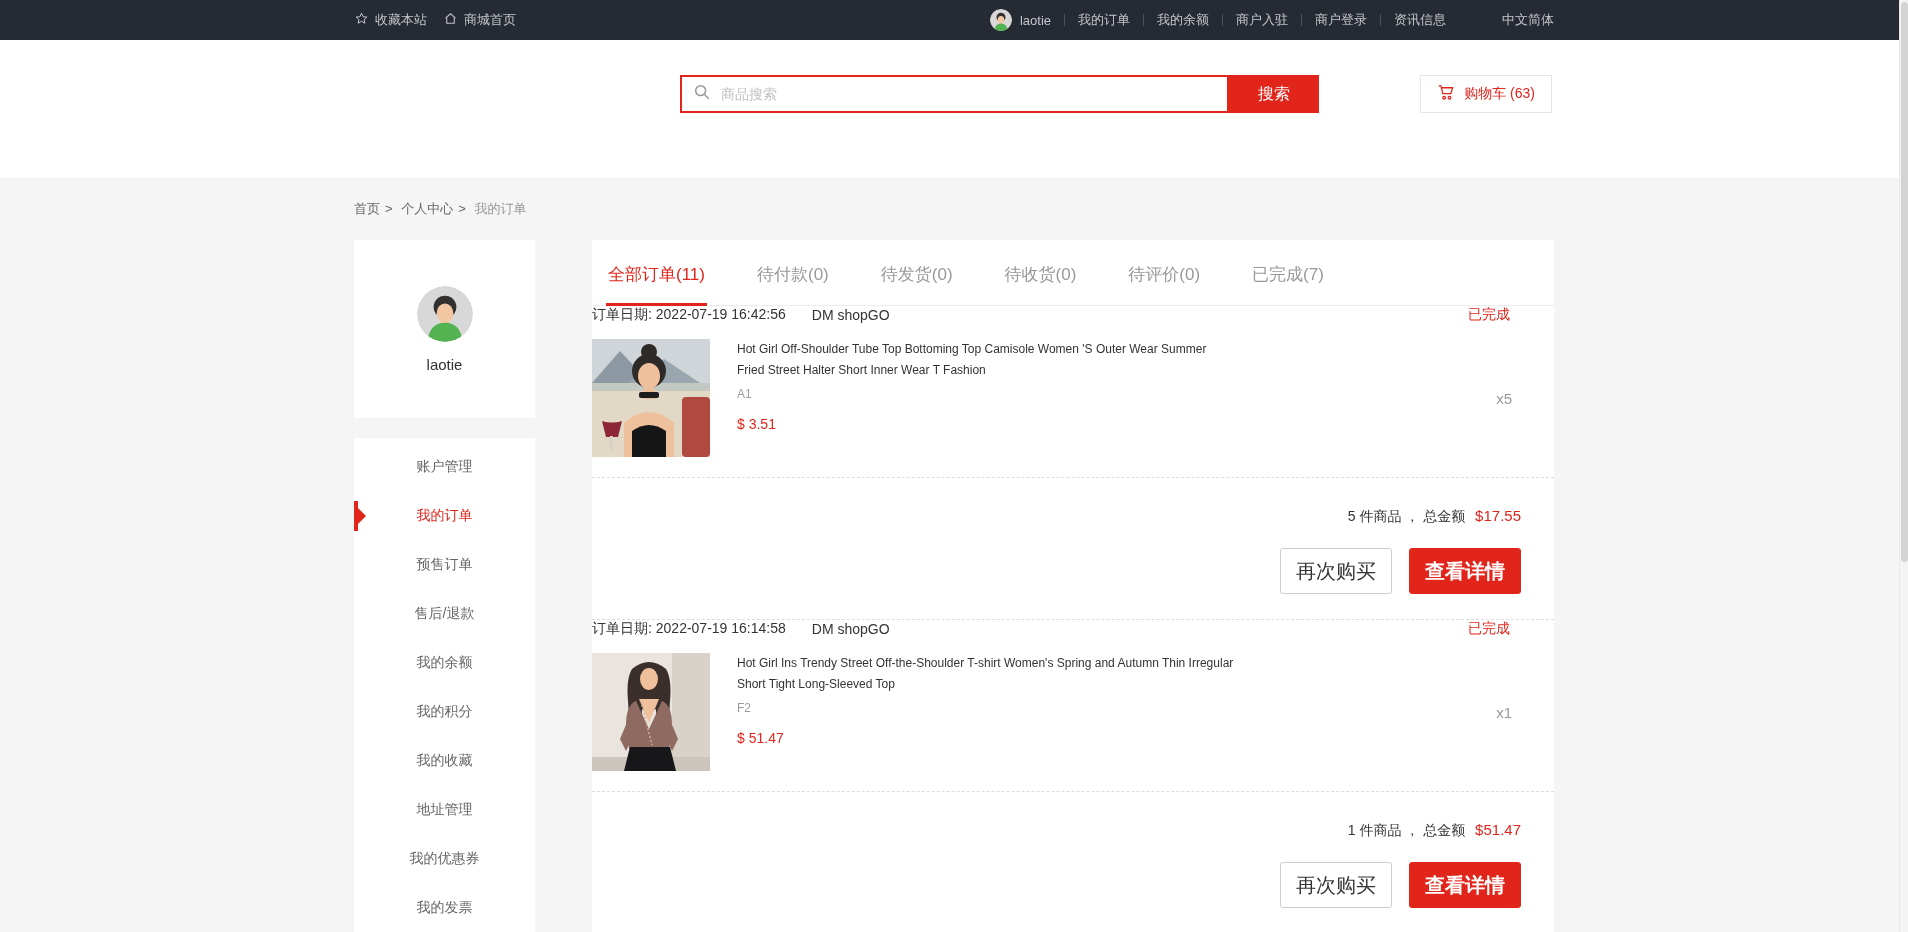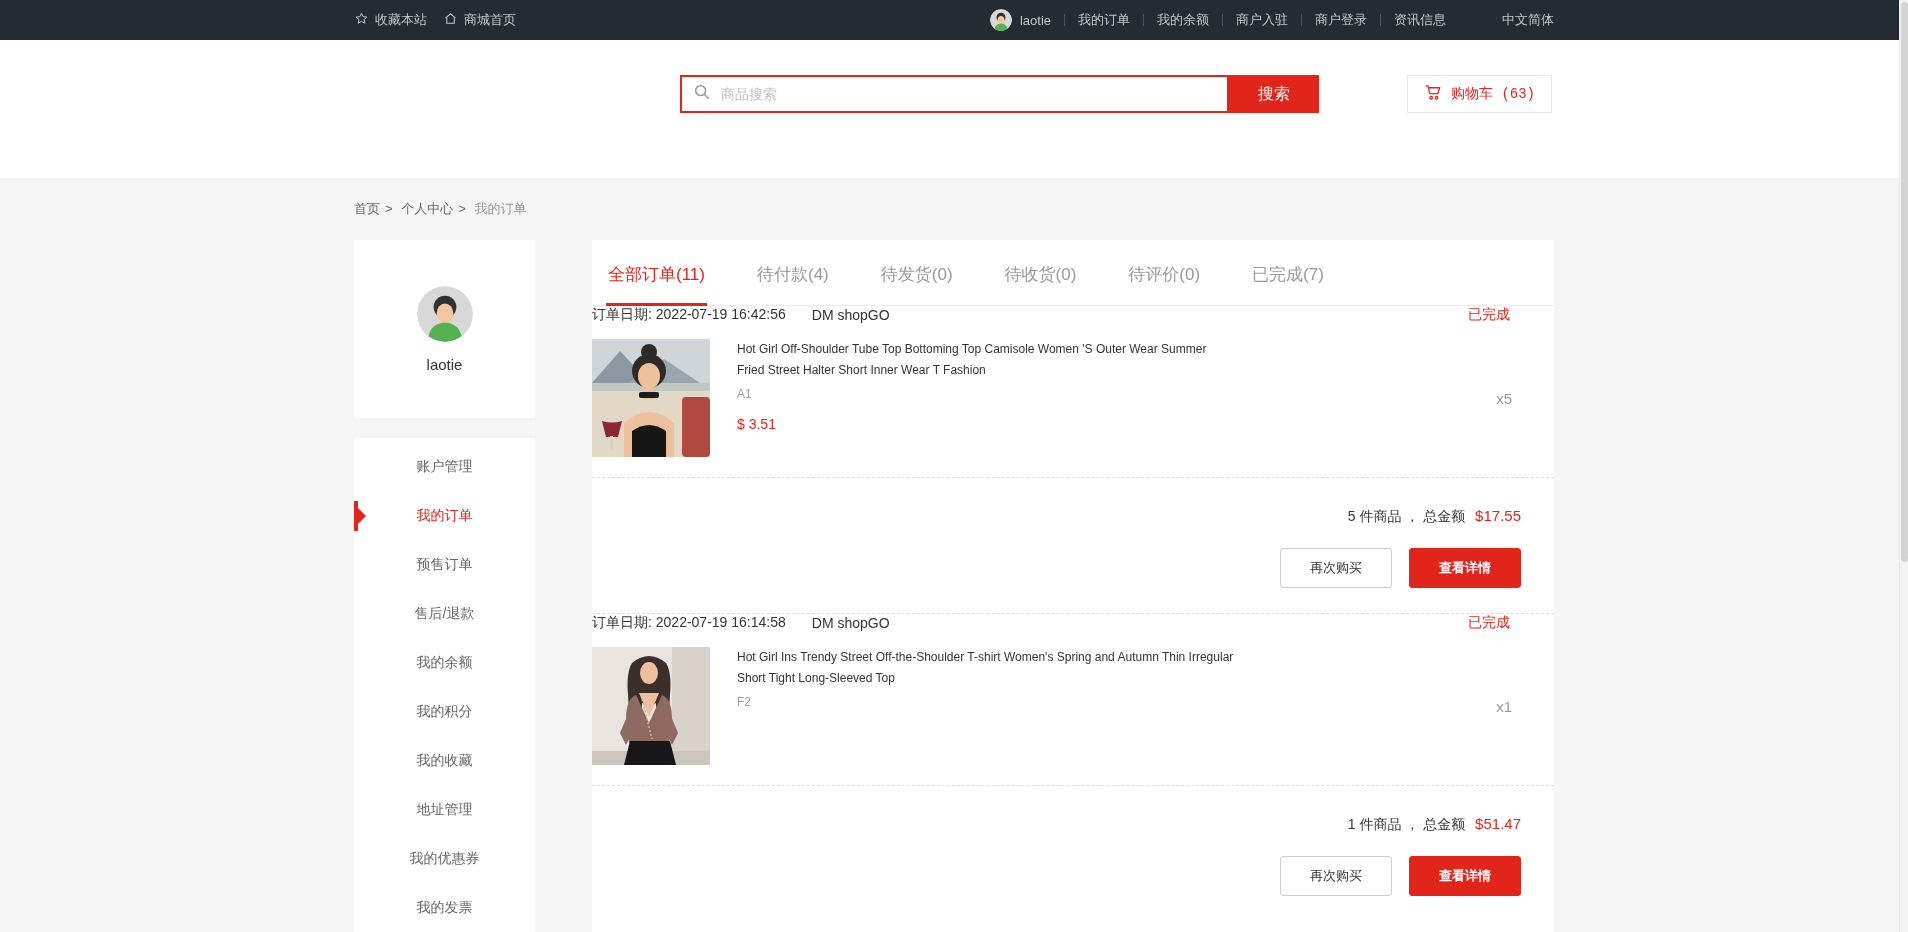--- a/index.html
+++ b/index.html
@@ -26,21 +26,21 @@
   .hd-inner { width:1200px; margin:0 auto; position:relative; height:138px; }
   .search-block { position:absolute; left:326px; top:35px; width:639px; }
   .search-row { display:flex; }
   .search-box { width:549px; height:38px; border:2px solid #e1251b; background:#fff; display:flex; align-items:center; padding:0 11px; }
   .search-box svg { flex-shrink:0; }
   .search-box input { border:none; outline:none; flex:1; margin-left:8px; font-size:14px; color:#333; font-family:inherit; }
   .search-box input::placeholder { color:#c0c0c0; }
   .search-btn { width:90px; height:38px; background:#e1251b; color:#fff; border:none; font-size:16px; cursor:pointer; font-family:inherit; }
   .hot-links { width:549px; display:flex; justify-content:center; gap:26px; margin-top:17px; font-size:13px; color:#999; }
   .hot-link { cursor:pointer; white-space:nowrap; }
-  .cart-btn { position:absolute; right:2px; top:35px; height:38px; border:1px solid #e5e5e5; background:#fff; display:flex; align-items:center; gap:8px; padding:0 16px; color:#e1251b; font-size:14px; cursor:pointer; font-family:Liberation Mono, monospace; }
+  .cart-btn { position:absolute; right:2px; top:35px; height:38px; border:1px solid #e5e5e5; background:#fff; display:flex; align-items:center; gap:8px; padding:0 16px; color:#e1251b; font-size:14px; cursor:pointer; font-family:Liberation Sans, sans-serif; }
   
   .breadcrumb { width:1200px; margin:0 auto; padding:22px 0; font-size:13px; color:#666; }
   .bc-link { cursor:pointer; }
   .bc-sep { margin:0 5px; }
   .bc-current { color:#999; }
   
   .content { width:1200px; margin:0 auto; display:flex; align-items:flex-start; }
   .sidebar { width:181px; margin-right:57px; flex-shrink:0; }
   .profile-card { background:#fff; text-align:center; padding:46px 0 45px; }
   .avatar-lg { width:56px; height:56px; margin:0 auto; border-radius:50%; overflow:hidden; }
@@ -65,21 +65,21 @@
   .prod-img svg { display:block; width:118px; height:118px; }
   .prod-info { margin-left:27px; }
   .prod-title { width:500px; font-size:12px; color:#333; line-height:21px; cursor:pointer; }
   .prod-sku { margin-top:6px; font-size:12px; color:#9c9c9c; }
   .prod-price { margin-top:15px; font-size:14px; color:#e1251b; }
   .prod-qty { margin-left:auto; margin-right:42px; align-self:center; font-size:15px; color:#999; }
   .dash { border-top:1px dashed #ddd; margin-top:20px; }
   .order-summary { text-align:right; padding:29px 33px 0 0; font-size:14px; color:#333; }
   .summary-total { color:#e1251b; font-size:15px; margin-left:6px; }
   .order-actions { display:flex; justify-content:flex-end; gap:17px; margin-top:22px; padding-right:33px; }
-  .btn { width:112px; height:40px; font-size:13px; border-radius:3px; cursor:pointer; font-family:inherit; }
+  .btn { width:112px; height:46px; font-size:20px; border-radius:3px; cursor:pointer; font-family:inherit; }
   .btn-ghost { background:#fff; border:1px solid #ccc; color:#333; }
   .btn-primary { background:#e1251b; border:1px solid #e1251b; color:#fff; font-weight:bold; }
   .order-sep { border-top:1px dashed #ddd; margin-top:25px; }
   
   .scrollbar { position:fixed; top:0; right:0; width:9px; height:932px; background:#f4f4f4; border-left:1px solid #e9e9e9; }
   .scroll-thumb { position:absolute; top:2px; left:1px; width:7px; height:560px; background:#d4d4d4; border-radius:4px; }
 </style>
 </head>
 <body>
 
@@ -199,21 +199,21 @@
       <div class="menu-item">我的收藏</div>
       <div class="menu-item">地址管理</div>
       <div class="menu-item">我的优惠券</div>
       <div class="menu-item">我的发票</div>
     </div>
   </div>
 
   <div class="main-card">
     <div class="tabs">
       <div class="tab active">全部订单(11)</div>
-      <div class="tab">待付款(4)</div>
+      <div class="tab">待付款(0)</div>
       <div class="tab">待发货(0)</div>
       <div class="tab">待收货(0)</div>
       <div class="tab">待评价(0)</div>
       <div class="tab">已完成(7)</div>
     </div>
 
     <div>
       <div class="order-header">
         <span>订单日期: 2022-07-19 16:42:56</span>
         <span class="order-store">DM shopGO</span>
@@ -276,20 +276,21 @@
               <path d="M47 46 L57 70 L67 46 Z" fill="#f0c09c"></path>
               <path d="M44 48 L28 86 L34 98 L50 64 Z" fill="#8f6a60"></path>
               <path d="M70 48 L86 86 L80 98 L64 64 Z" fill="#8f6a60"></path>
               <path d="M38 94 H78 L84 118 H32 Z" fill="#17171a"></path>
               <line x1="50" y1="52" x2="60" y2="92" stroke="#c8b694" stroke-width="1.5" stroke-dasharray="2 2"></line>
             </svg>
         </div>
         <div class="prod-info">
           <div class="prod-title">Hot Girl Ins Trendy Street Off-the-Shoulder T-shirt Women's Spring and Autumn Thin Irregular Short Tight Long-Sleeved Top</div>
           <div class="prod-sku">F2</div>
+          <div class="prod-price">$ 51.47</div>
         </div>
         <div class="prod-qty">x1</div>
       </div>
       <div class="dash"></div>
       <div class="order-summary">
         <span>1 件商品 ， 总金额</span>
         <span class="summary-total">$51.47</span>
       </div>
       <div class="order-actions">
         <button class="btn btn-ghost">再次购买</button>

